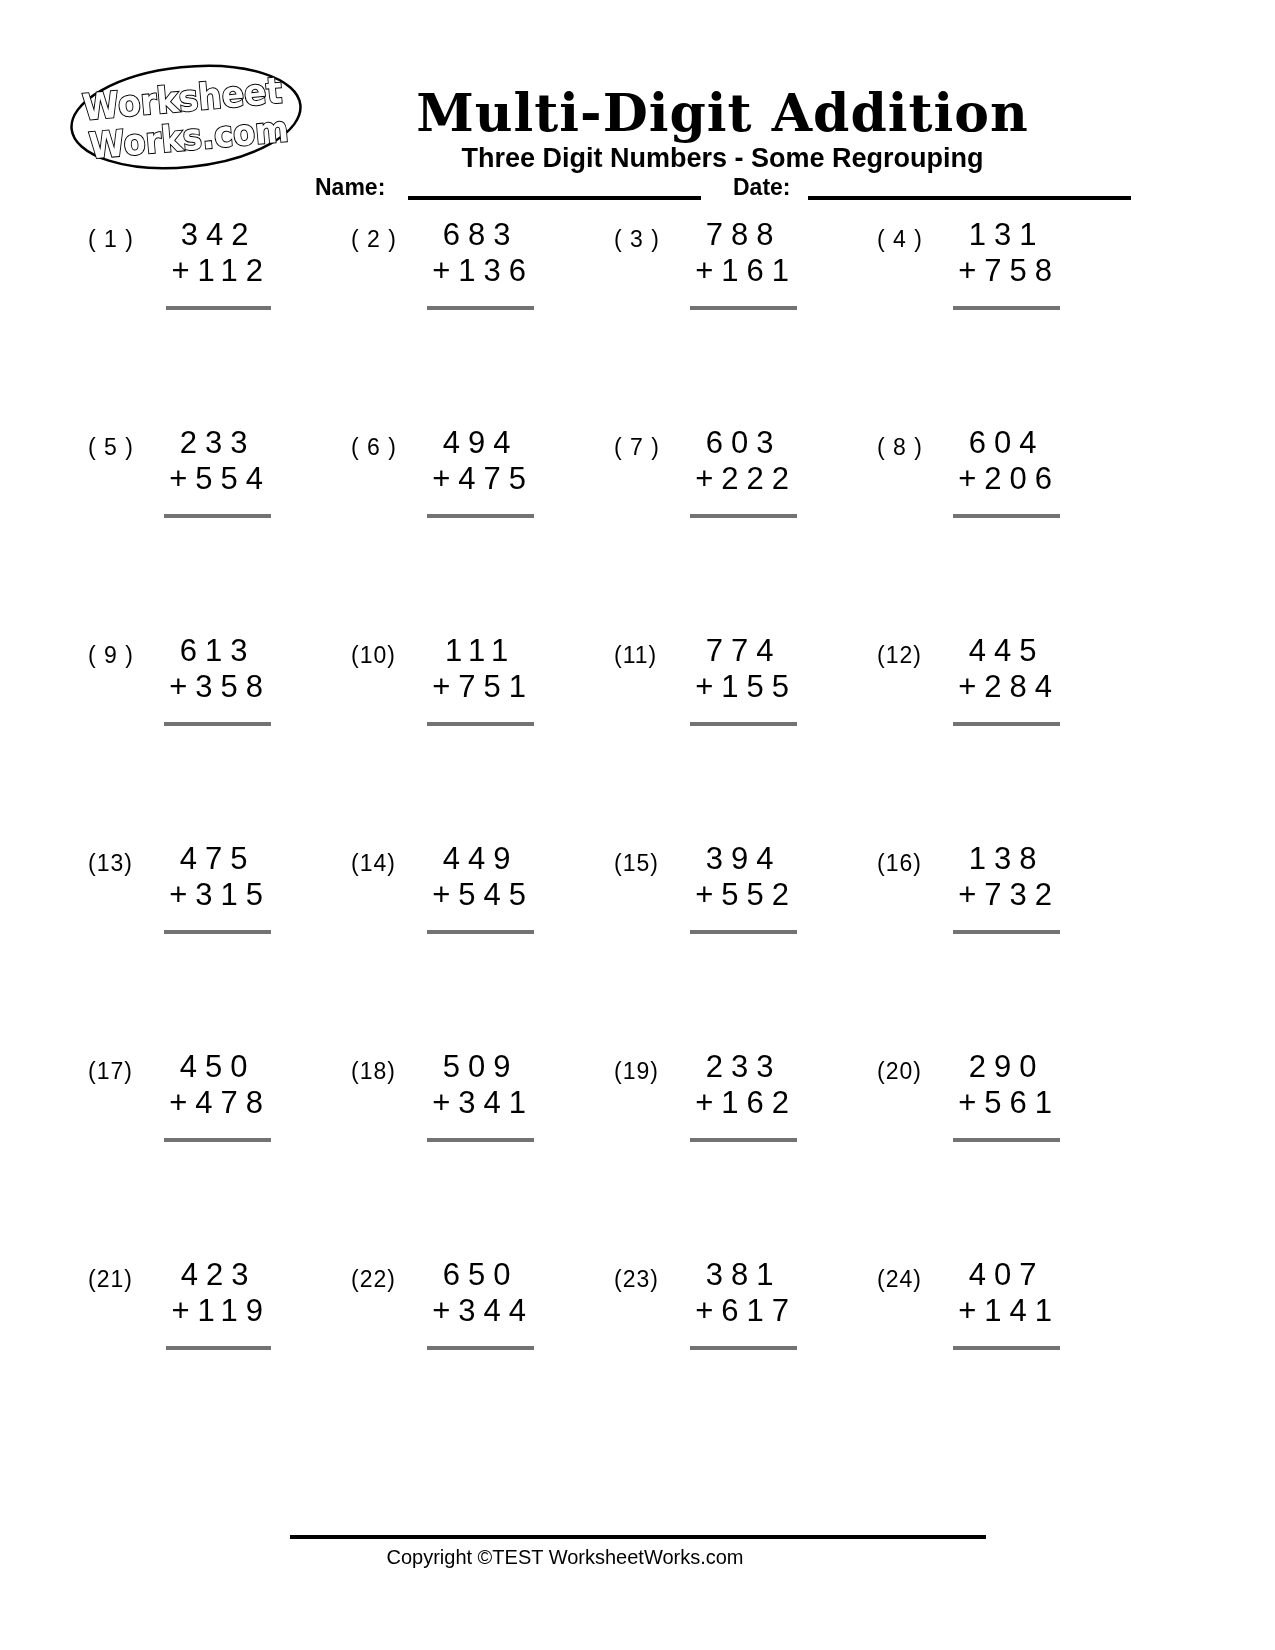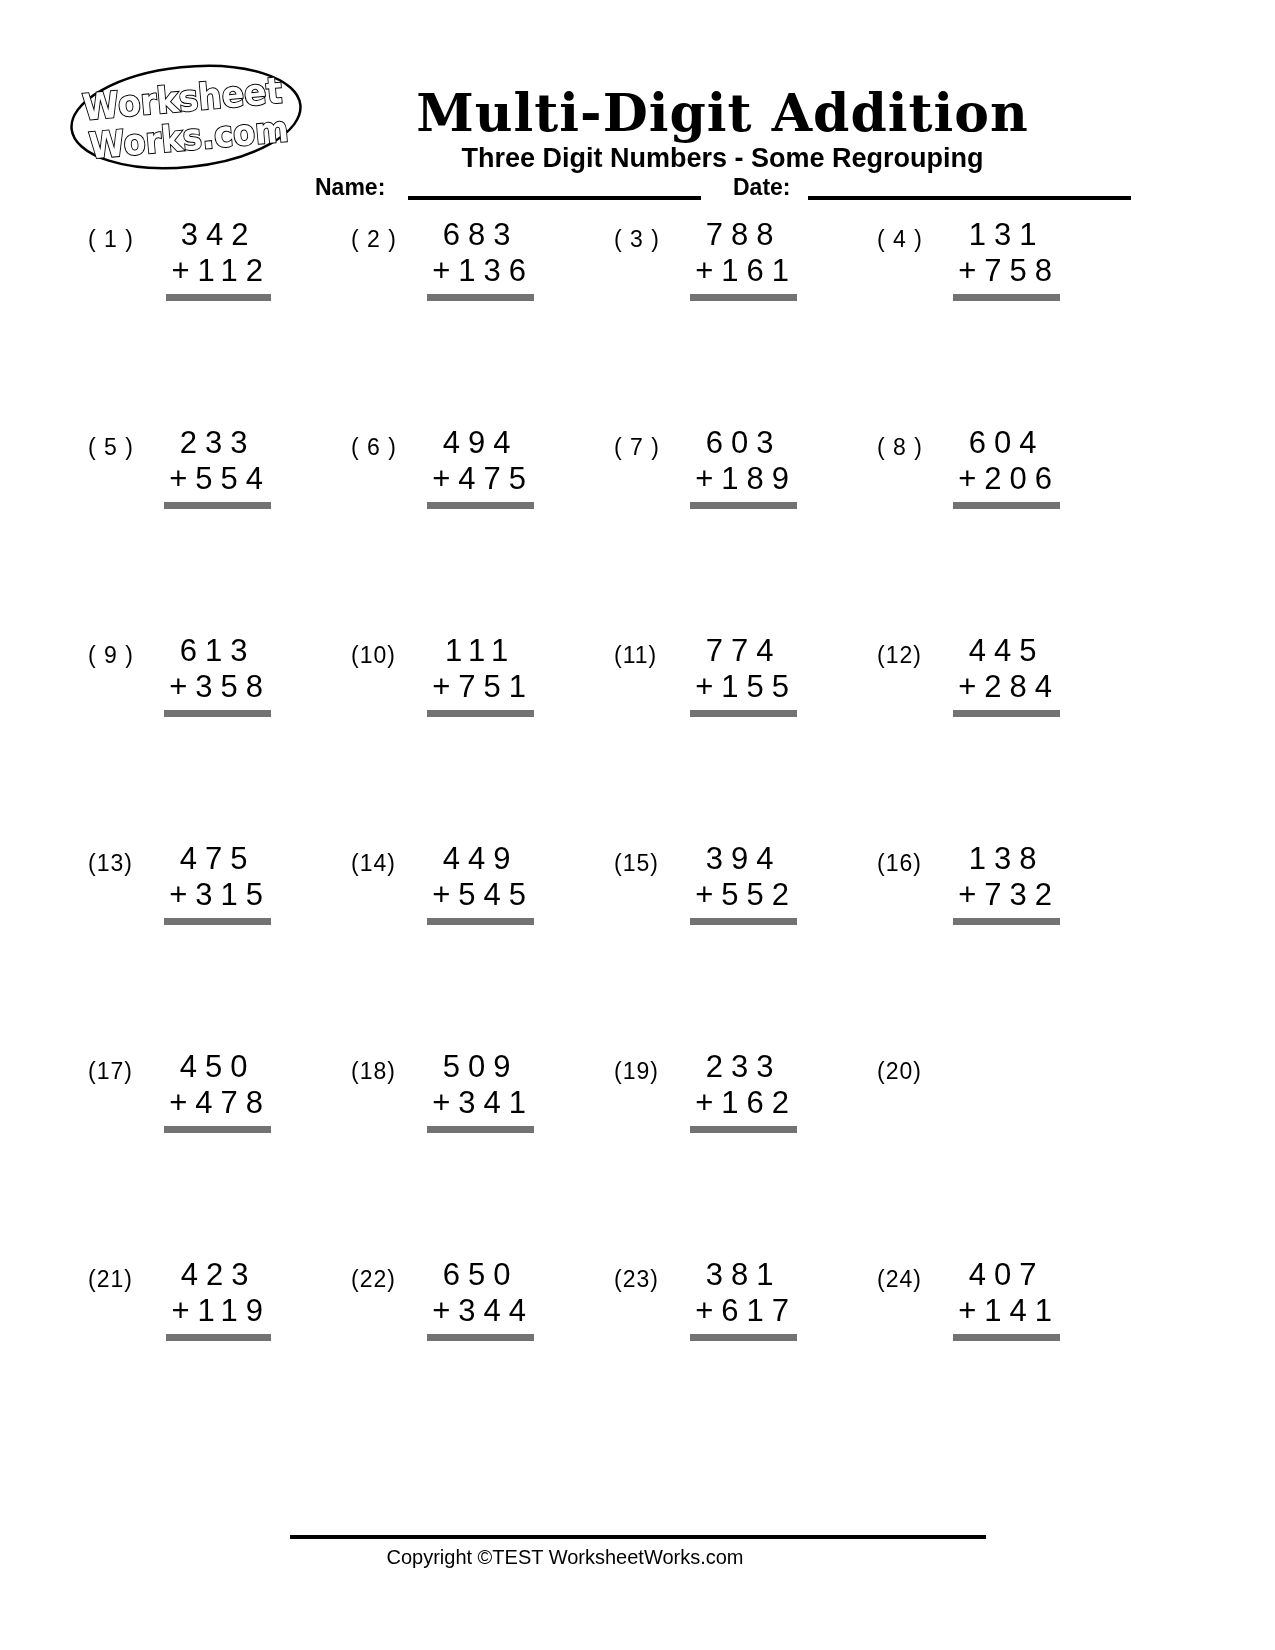--- a/index.html
+++ b/index.html
@@ -85,22 +85,22 @@
     text-align: right;
   }
   .op {
     font-size: 31px;
     letter-spacing: 8px;
     line-height: 34px;
     white-space: pre;
   }
   .op.top { margin-bottom: 2px; text-align: center; }
   .op.bot {
-    border-bottom: 7px solid #737373;
-    padding-bottom: 6px;
+    border-bottom: 4px solid #737373;
+    padding-bottom: 18px;
     padding-left: 5px;
   }
 
   
   .footer-rule {
     position: absolute;
     left: 290px;
     top: 1535px;
     width: 696px;
     height: 4px;
@@ -186,21 +186,21 @@
       <div class="prob">
         <div class="op top">494</div>
         <div class="op bot"><span>+</span><span>475</span></div>
       </div>
     </div>
 
     <div class="cell">
       <span class="pnum">( 7 )</span>
       <div class="prob">
         <div class="op top">603</div>
-        <div class="op bot"><span>+</span><span>189</span></div>
+        <div class="op bot"><span>+</span><span>222</span></div>
       </div>
     </div>
 
     <div class="cell">
       <span class="pnum">( 8 )</span>
       <div class="prob">
         <div class="op top">604</div>
         <div class="op bot"><span>+</span><span>206</span></div>
       </div>
     </div>
@@ -288,20 +288,24 @@
     <div class="cell">
       <span class="pnum">(19)</span>
       <div class="prob">
         <div class="op top">233</div>
         <div class="op bot"><span>+</span><span>162</span></div>
       </div>
     </div>
 
     <div class="cell">
       <span class="pnum">(20)</span>
+      <div class="prob">
+        <div class="op top">290</div>
+        <div class="op bot"><span>+</span><span>561</span></div>
+      </div>
     </div>
 
     <div class="cell">
       <span class="pnum">(21)</span>
       <div class="prob">
         <div class="op top">423</div>
         <div class="op bot"><span>+</span><span>119</span></div>
       </div>
     </div>
 

